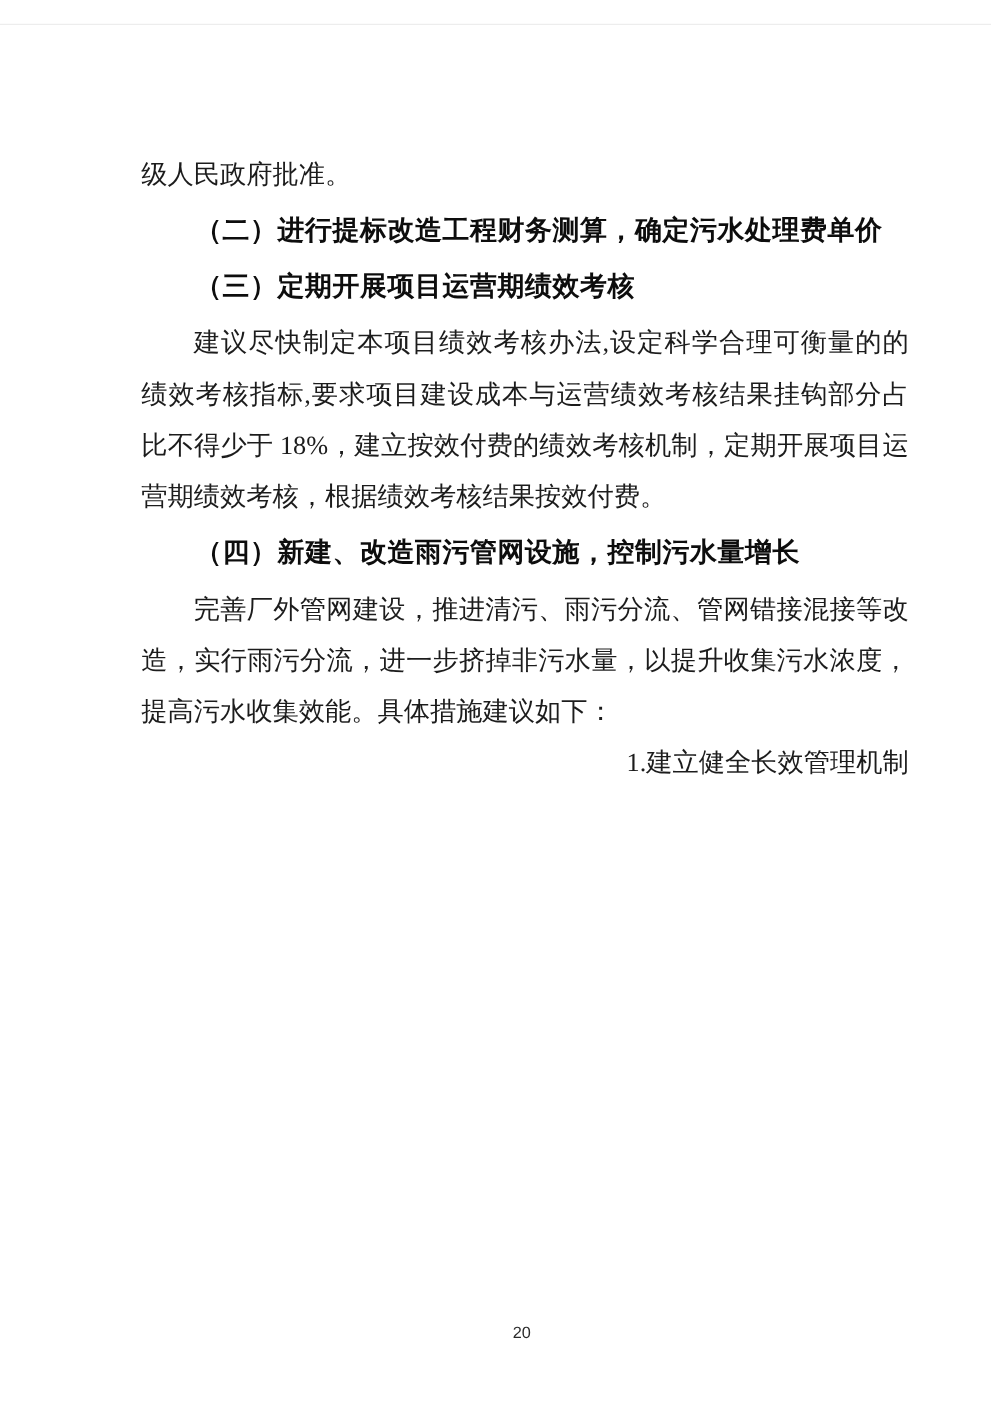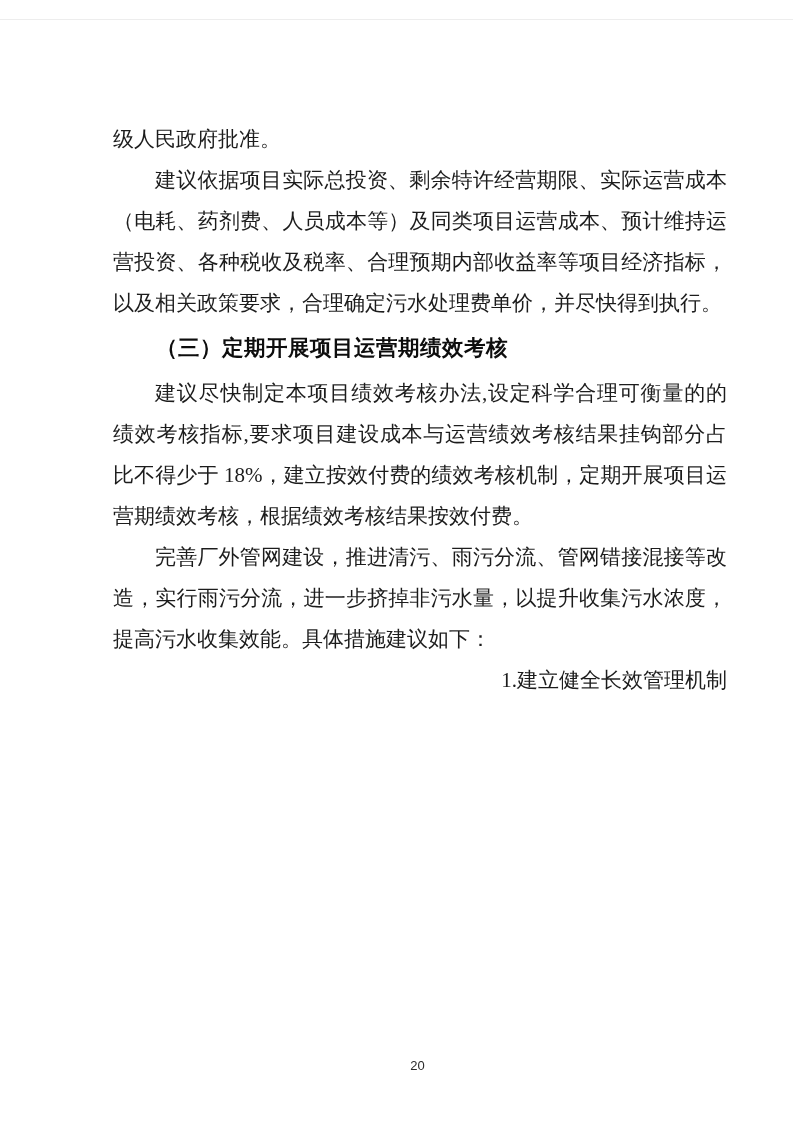--- a/index.html
+++ b/index.html
@@ -64,27 +64,28 @@
     color: #2b2b2b;
   }
 </style>
 </head>
 <body>
 
 <div class="page">
 
   <p class="block body cont">级人民政府批准。</p>
 
+  <h2 class="block sec">（二）进行提标改造工程财务测算，确定污水处理费单价</h2>
 
-  <p class="block body">建议依据项目实际总投资、剩余特许经营期限、实际运营成本（电耗、药剂费、人员成本等）及同类项目运营成本、预计维持运营投资、各种税收及税率、合理预期内部收益率等项目经济指标，以及相关政策要求，合理确定污水处理费单价，并尽快得到执行。</p>
 
   <h2 class="block sec">（三）定期开展项目运营期绩效考核</h2>
 
   <p class="block body">建议尽快制定本项目绩效考核办法,设定科学合理可衡量的的绩效考核指标,要求项目建设成本与运营绩效考核结果挂钩部分占比不得少于 18%，建立按效付费的绩效考核机制，定期开展项目运营期绩效考核，根据绩效考核结果按效付费。</p>
 
+  <h2 class="block sec">（四）新建、改造雨污管网设施，控制污水量增长</h2>
 
   <p class="block body">完善厂外管网建设，推进清污、雨污分流、管网错接混接等改造，实行雨污分流，进一步挤掉非污水量，以提升收集污水浓度，提高污水收集效能。具体措施建议如下：</p>
 
   <p class="block sub">1.建立健全长效管理机制</p>
 
 
   <div class="pageno">20</div>
 
 </div>
 

